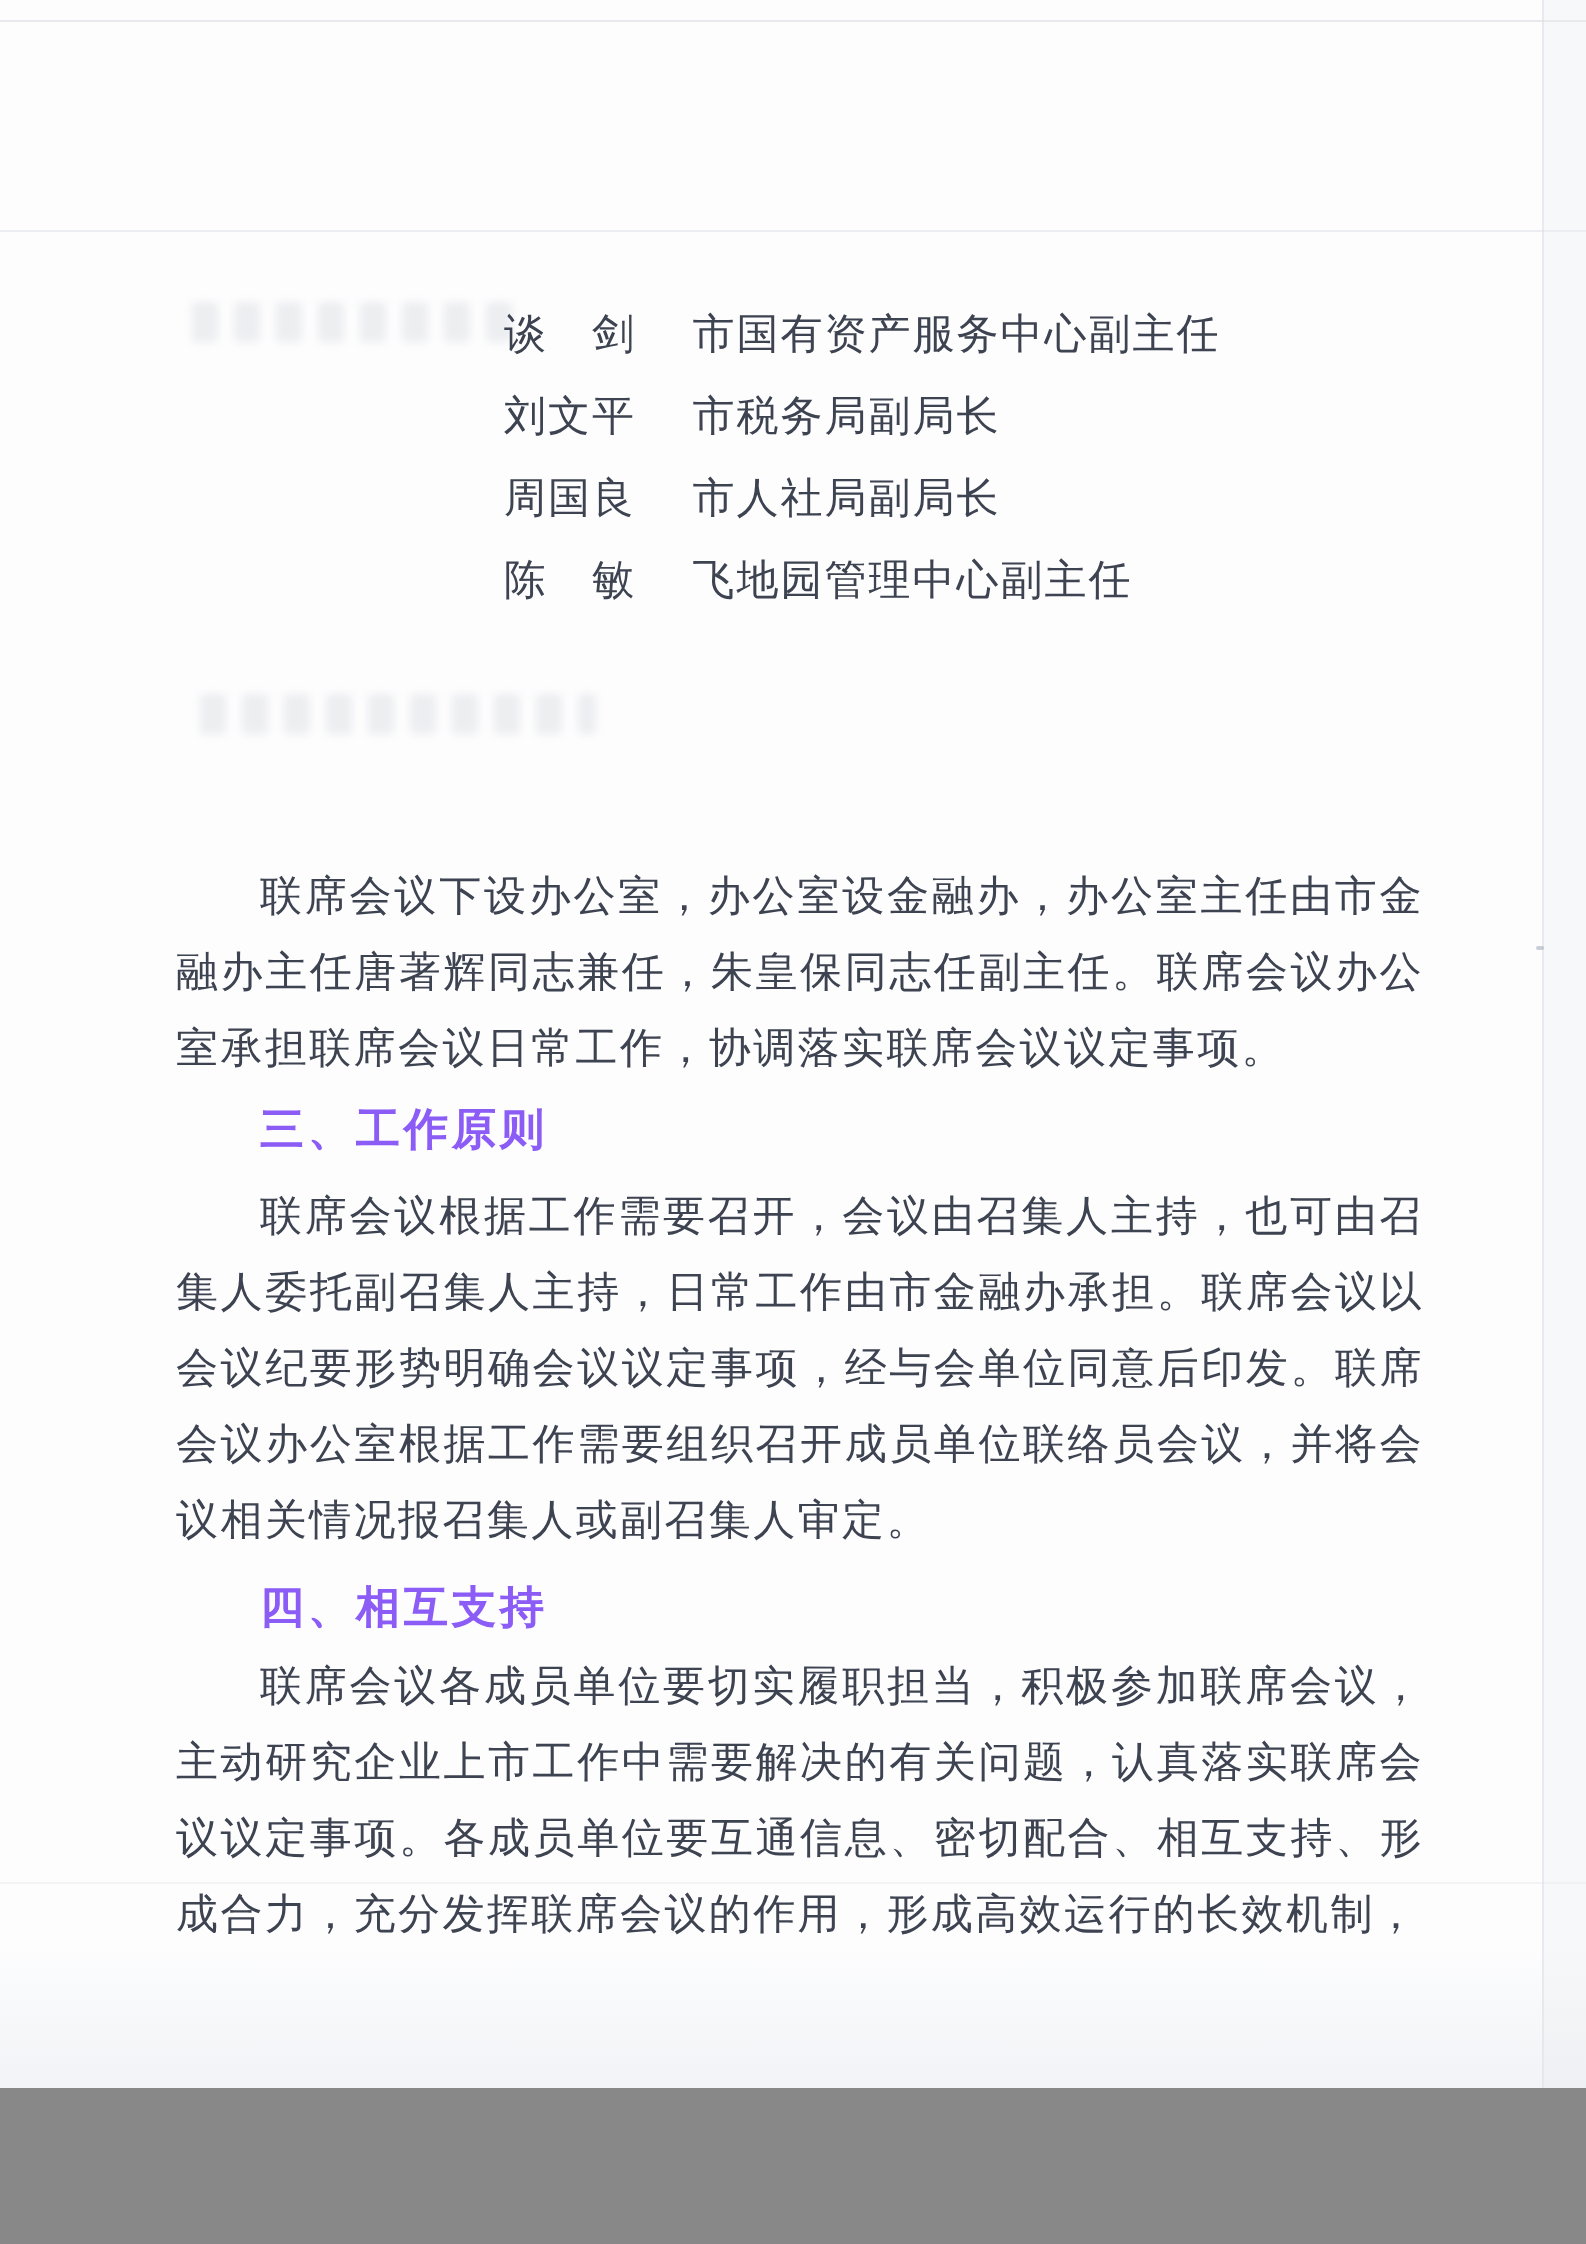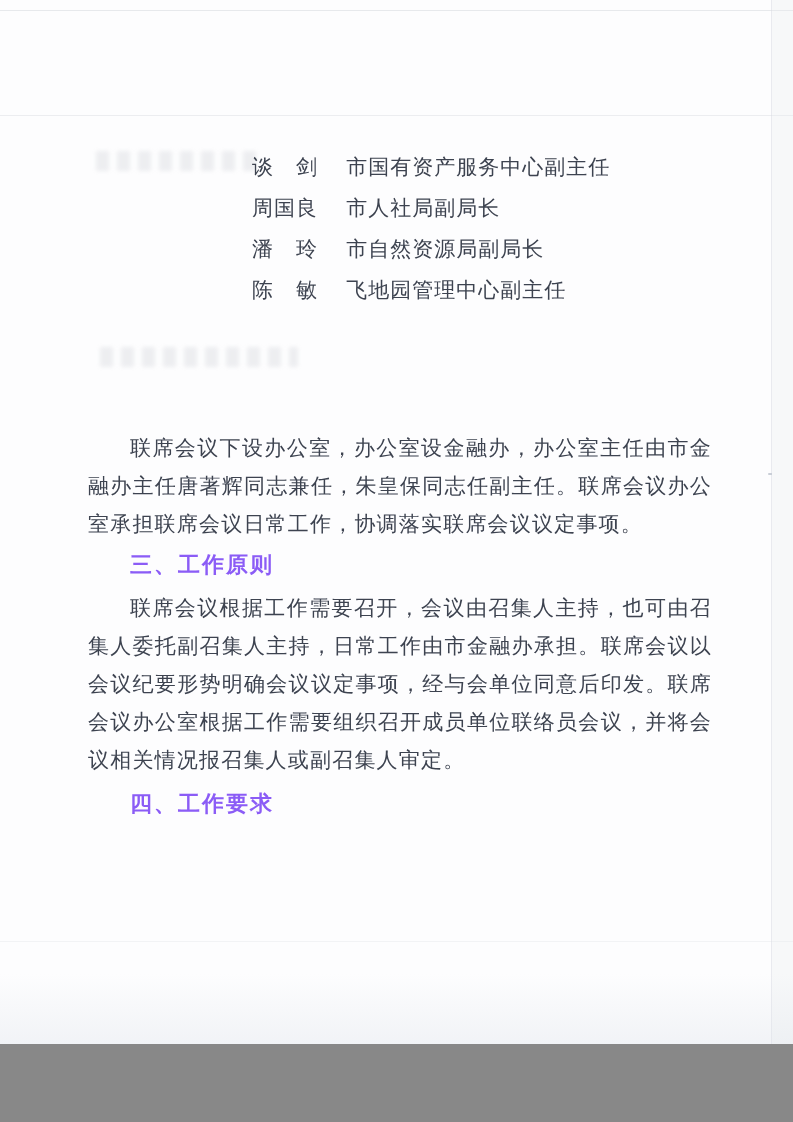--- a/index.html
+++ b/index.html
@@ -144,33 +144,34 @@
   <div class="ghost g2"></div>
   <div class="speck"></div>
   <div class="bottom-tint"></div>
 
   <div class="roster">
     <div class="roster-row">
       <span class="roster-name">谈　剑</span>
       <span class="roster-title">市国有资产服务中心副主任</span>
     </div>
     <div class="roster-row">
+      <span class="roster-name">刘文平</span>
+      <span class="roster-title">市税务局副局长</span>
+    </div>
+    <div class="roster-row">
       <span class="roster-name">周国良</span>
       <span class="roster-title">市人社局副局长</span>
-    </div>
-    <div class="roster-row">
-      <span class="roster-name">潘　玲</span>
-      <span class="roster-title">市自然资源局副局长</span>
     </div>
     <div class="roster-row">
       <span class="roster-name">陈　敏</span>
       <span class="roster-title">飞地园管理中心副主任</span>
     </div>
   </div>
 
   <p class="para office">联席会议下设办公室，办公室设金融办，办公室主任由市金融办主任唐著辉同志兼任，朱皇保同志任副主任。联席会议办公室承担联席会议日常工作，协调落实联席会议议定事项。</p>
 
   <h2 class="sec-heading h3">三、工作原则</h2>
   <p class="para body3">联席会议根据工作需要召开，会议由召集人主持，也可由召集人委托副召集人主持，日常工作由市金融办承担。联席会议以会议纪要形势明确会议议定事项，经与会单位同意后印发。联席会议办公室根据工作需要组织召开成员单位联络员会议，并将会议相关情况报召集人或副召集人审定。</p>
 
-  <h2 class="sec-heading h4">四、工作要求</h2>
+  <h2 class="sec-heading h4">四、相互支持</h2>
+  <p class="para body4">联席会议各成员单位要切实履职担当，积极参加联席会议，主动研究企业上市工作中需要解决的有关问题，认真落实联席会议议定事项。各成员单位要互通信息、密切配合、相互支持、形成合力，充分发挥联席会议的作用，形成高效运行的长效机制，</p>
 
 </div>
 
 </body></html>

